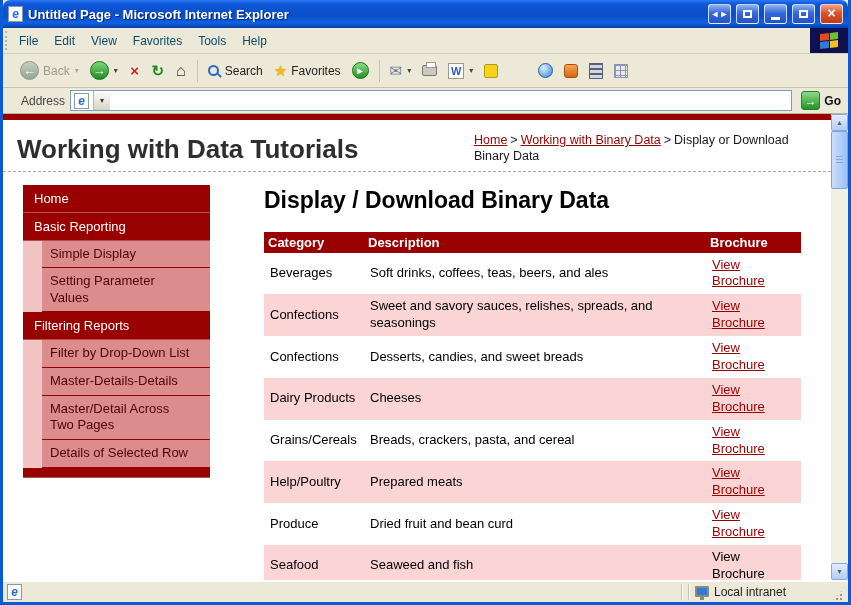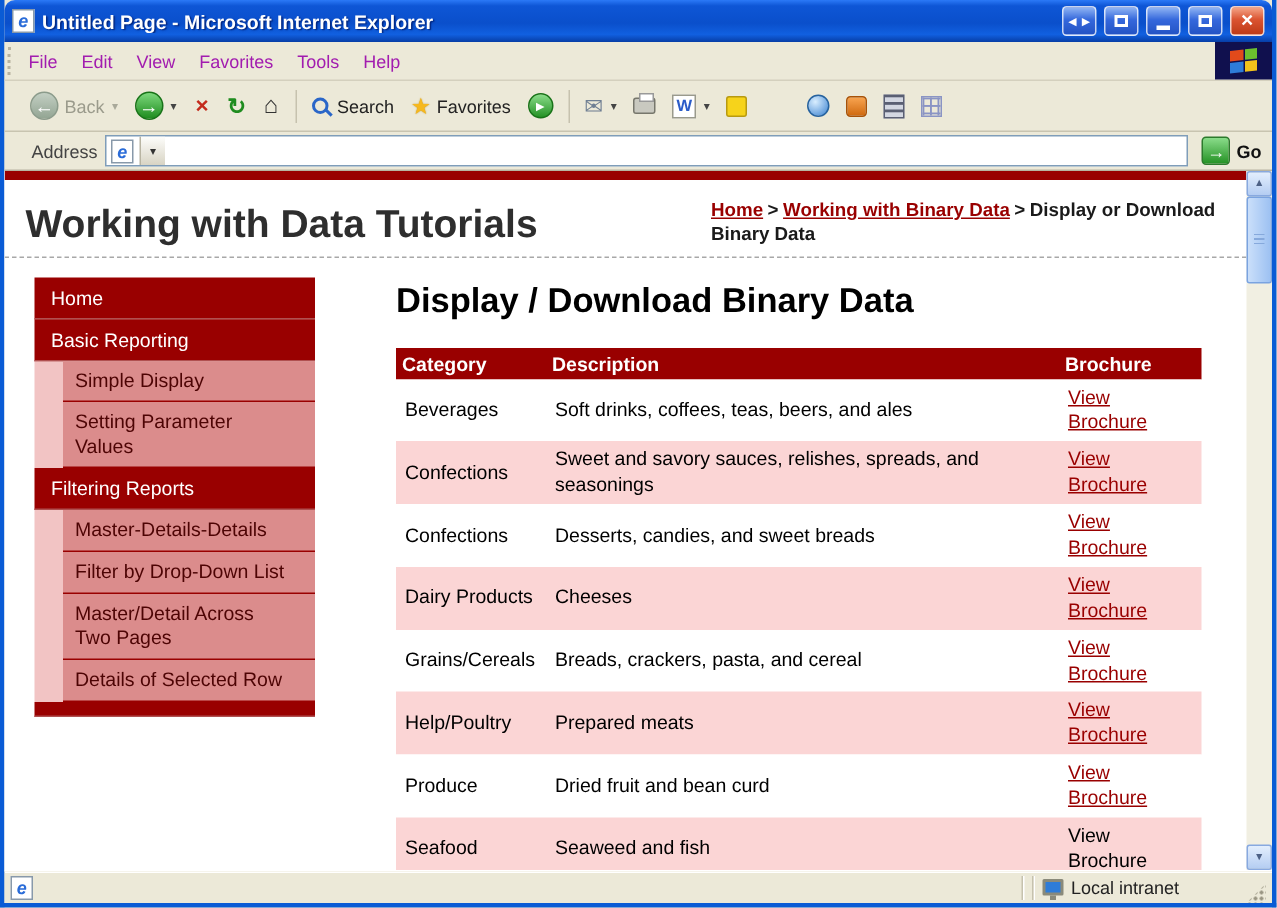--- a/index.html
+++ b/index.html
@@ -38,21 +38,21 @@
   .tb-btn .mini-bar { width:9px; height:3px; background:#fff; margin-top:9px; }
   .tb-btn .mini-box { width:9px; height:8px; border:2px solid #fff; }
   .tb-btn.close span { margin-top:-2px; }
   
   .menubar {
     height:26px; flex:none; background:#ECE9D8; border-bottom:1px solid #D4D0BE;
     display:flex; align-items:stretch;
   }
   .grip { width:4px; margin:3px 2px; border-left:2px dotted #B7B3A0; flex:none; }
   .menu-items { display:flex; align-items:center; flex:1; }
-  .menu-item { padding:4px 8px; font-size:12px; color:#a21caf; }
+  .menu-item { padding:4px 8px; font-size:12px; color:#0c4a6e; }
   .win-logo { width:38px; flex:none; background:#10104E; display:flex; align-items:center; justify-content:center; }
   .flag { width:18px; height:15px; display:grid; grid-template-columns:1fr 1fr; grid-template-rows:1fr 1fr; gap:1px; transform:skewY(-6deg); }
   .flag i:nth-child(1){background:#E24A1B;} .flag i:nth-child(2){background:#6CBF2E;}
   .flag i:nth-child(3){background:#2E7CD8;} .flag i:nth-child(4){background:#F2C21B;}
   
   .toolbar {
     height:34px; flex:none; background:#ECE9D8; border-bottom:1px solid #C8C4B0;
     display:flex; align-items:center; padding:0 2px; gap:3px; font-size:12px;
   }
   .tool { display:flex; align-items:center; gap:4px; padding:2px 4px; color:#222; }
@@ -100,21 +100,21 @@
   .go-btn { width:19px; height:19px; border-radius:3px; border:1px solid #2C7A2C;
     background:linear-gradient(180deg,#8ADC8A,#259225); color:#fff; font-weight:bold; font-size:12px;
     display:flex; align-items:center; justify-content:center; }
   .go-label { font-weight:bold; color:#111; }
   
   .client { flex:1; display:flex; background:#fff; overflow:hidden; }
   .page { flex:1; overflow:hidden; background:#fff; }
   .top-rule { height:6px; background:#990000; }
   .page-header { display:flex; justify-content:space-between; align-items:flex-end; padding:8px 12px 4px 14px; }
   .site-title { font-size:26px; font-weight:bold; color:#2E2E2E; margin:0; letter-spacing:0; }
-  .breadcrumb { width:345px; font-size:12.5px; font-weight:bold; color:#1A1A1A; line-height:1.3; padding-top:4px; }
+  .breadcrumb { width:345px; font-size:12.5px; font-weight:normal; color:#1A1A1A; line-height:1.3; padding-top:4px; }
   .breadcrumb a { color:#990000; text-decoration:underline; }
   .crumb-sep { margin:0 3px; color:#1A1A1A; }
   .dashed { border-bottom:1px dashed #A8A8A8; margin:2px 0 0 0; }
   .body { display:flex; padding-top:13px; }
   
   .sidebar { width:187px; margin-left:20px; flex:none; font-size:13px; }
   .side-section { background:#990000; color:#fff; padding:6px 8px 6px 11px; border-bottom:1px solid #B05050; }
   .side-section.partial { height:10px; padding:0; }
   .side-subwrap { background:#F2C4C4; padding-left:19px; }
   .side-sub { background:#DB8C8C; color:#4D0404; padding:5px 14px 5px 8px; border-bottom:1px solid #990000; line-height:1.28; }
@@ -291,22 +291,22 @@
 
         <div class="sidebar">
           <div class="side-section">Home</div>
           <div class="side-section">Basic Reporting</div>
           <div class="side-subwrap">
             <div class="side-sub">Simple Display</div>
             <div class="side-sub">Setting Parameter Values</div>
           </div>
           <div class="side-section">Filtering Reports</div>
           <div class="side-subwrap">
+            <div class="side-sub">Filter by Drop-Down List</div>
             <div class="side-sub">Master-Details-Details</div>
-            <div class="side-sub">Filter by Drop-Down List</div>
             <div class="side-sub">Master/Detail Across Two Pages</div>
             <div class="side-sub">Details of Selected Row</div>
           </div>
           <div class="side-section partial"></div>
         </div>
 
         <div class="main">
           <h2 class="main-title">Display / Download Binary Data</h2>
           <table class="data-table">
             <thead>

